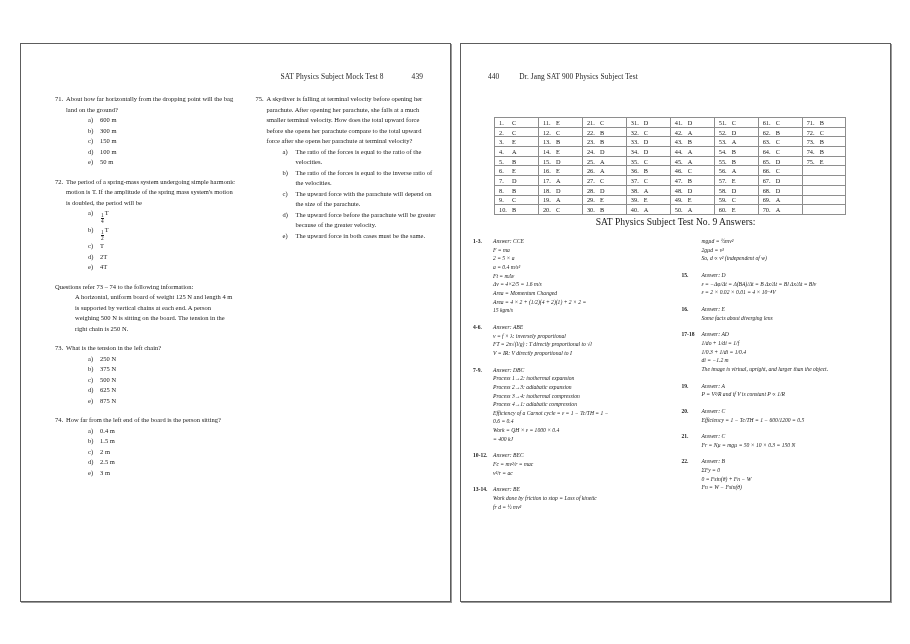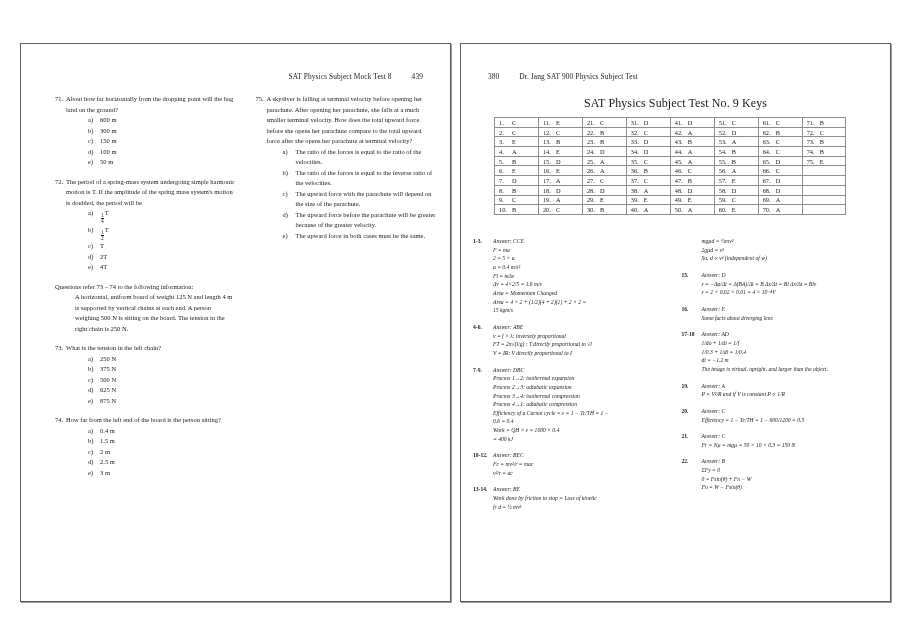--- a/index.html
+++ b/index.html
@@ -36,21 +36,21 @@
   .runhead {
     position: absolute;
     font-size: 7.4px;
     letter-spacing: 0.1px;
     color: #1c1c1c;
     white-space: nowrap;
   }
   .runhead-left  { top: 28px; right: 27px; }
   .runhead-right { top: 28px; left: 27px; }
   .runhead .pg { display: inline-block; }
-  .runhead-left .pg  { margin-left: 18px; }
+  .runhead-left .pg  { margin-left: 26px; }
   .runhead-right .pg { margin-right: 18px; }
 
   
   .qcols {
     position: absolute;
     top: 50px;
     left: 30px;
     right: 14px;
     display: flex;
     gap: 16px;
@@ -354,25 +354,24 @@
           </div>
         </div>
       </div>
 
     </div>
   </div>
 
   <div class="page page-right">
 
     <div class="runhead runhead-right">
-      <span class="pg">380</span>
+      <span class="pg">440</span>
       <span>Dr. Jang SAT 900 Physics Subject Test</span>
     </div>
 
-    <div class="keys-title">SAT Physics Subject Test No. 9 Keys</div>
 
     <table class="keys-table">
       <tbody>
           <tr>
             <td><span class="knum">1.</span><span class="kans">C</span></td>
             <td><span class="knum">11.</span><span class="kans">E</span></td>
             <td><span class="knum">21.</span><span class="kans">C</span></td>
             <td><span class="knum">31.</span><span class="kans">D</span></td>
             <td><span class="knum">41.</span><span class="kans">D</span></td>
             <td><span class="knum">51.</span><span class="kans">C</span></td>
@@ -465,20 +464,21 @@
             <td><span class="knum">30.</span><span class="kans">B</span></td>
             <td><span class="knum">40.</span><span class="kans">A</span></td>
             <td><span class="knum">50.</span><span class="kans">A</span></td>
             <td><span class="knum">60.</span><span class="kans">E</span></td>
             <td><span class="knum">70.</span><span class="kans">A</span></td>
             <td></td>
           </tr>
         </tbody>
     </table>
 
+    <div class="ans-title">SAT Physics Subject Test No. 9 Answers:</div>
 
     <div class="acols">
       <div class="acol">
           <div class="ans">
             <div class="ans-num">1-3.</div>
             <div class="ans-body">
               <span class="ln">Answer: CCE</span>
               <span class="ln">F = ma</span>
               <span class="ln">2 = 5 × a</span>
               <span class="ln">a = 0.4 m/s²</span>

